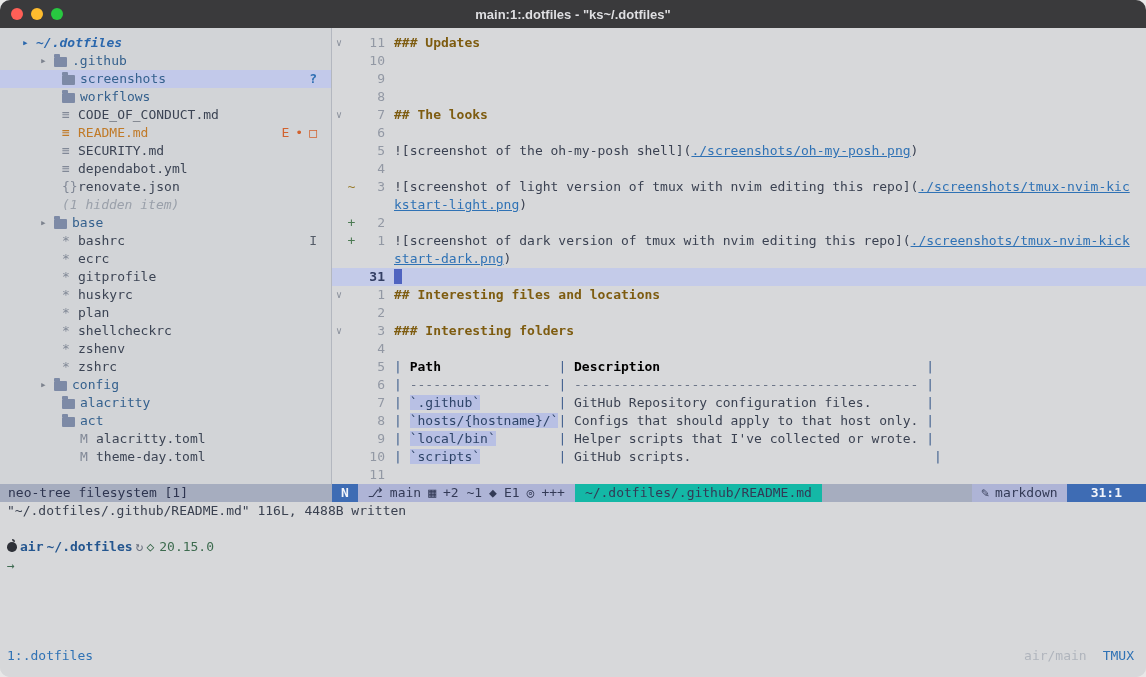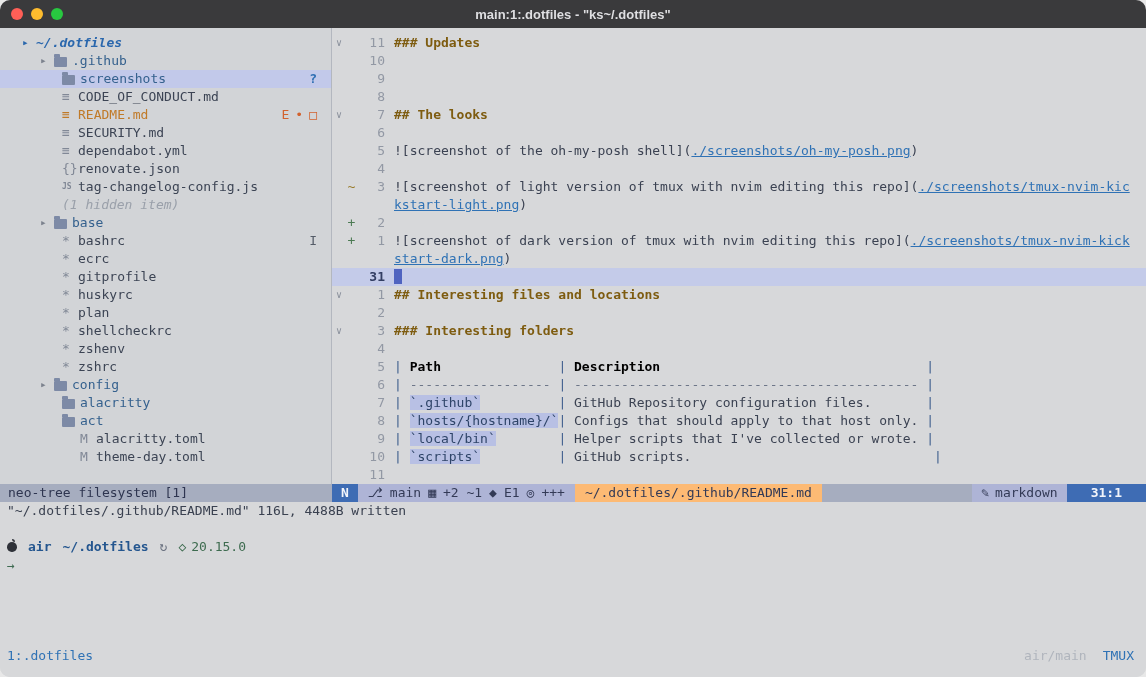--- a/index.html
+++ b/index.html
@@ -67,29 +67,29 @@
   .s-cursor { background:#4f63c0; color:#4f63c0; }
 
   
   .statusline { height:18px; flex:0 0 18px; display:flex; }
   .nt-status { width:332px; flex:0 0 332px; background:#a6adbf; color:#2e3550;
                padding-left:8px; line-height:18px; }
   .lualine { flex:1; display:flex; background:#a6adbf; line-height:18px; overflow:hidden; }
   .seg { display:flex; align-items:center; }
   .seg.mode { background:#3e6cb4; color:#f2f4fa; font-weight:bold; padding:0 9px; }
   .seg.git { background:#aeb4d6; color:#333a56; padding:0 10px; gap:7px; }
-  .seg.file { background:#fdba74; color:#333a56; padding:0 10px; }
+  .seg.file { background:#14b8a6; color:#333a56; padding:0 10px; }
   .seg.ft { background:#aeb4d6; color:#333a56; padding:0 9px; gap:6px; }
   .seg.pos { background:#3e6cb4; color:#f2f4fa; font-weight:bold; padding:0 24px; }
   .flex-sp { flex:1; }
 
   
   .msgline { height:18px; flex:0 0 18px; line-height:18px; padding-left:7px; color:#3a4150; }
   .shell { margin-top:18px; padding-left:7px; }
-  .promptline { height:18px; line-height:18px; display:flex; align-items:center; gap:11px; }
+  .promptline { height:18px; line-height:18px; display:flex; align-items:center; gap:3px; }
   .apple { width:10px; height:10px; border-radius:50% 50% 47% 47%; background:#2e3138;
            position:relative; flex:0 0 10px; }
   .apple::before { content:""; position:absolute; top:-3px; left:5px; width:3px; height:3px;
                    background:#2e3138; border-radius:0 100% 0 100%; }
   .phost, .ppath { color:#24568f; font-weight:bold; }
   .psync { color:#6b7280; }
   .pnode { color:#3d6b4f; display:flex; gap:5px; }
   .arrowline { height:18px; line-height:18px; color:#3f6b52; margin-top:1px; }
 
   
@@ -131,20 +131,25 @@
           <span class="tlabel dir">.github</span>
         </div>
 
         <div class="trow sel">
           <span class="tind i2"></span>
           <span class="fico"></span>
           <span class="tlabel dir">screenshots</span>
           <span class="tbadges"><span class="qbadge">?</span></span>
         </div>
 
+        <div class="trow">
+          <span class="tind i2"></span>
+          <span class="fico"></span>
+          <span class="tlabel dir">workflows</span>
+        </div>
 
         <div class="trow">
           <span class="tind i2"></span>
           <span class="tic">≡</span>
           <span class="tlabel file">CODE_OF_CONDUCT.md</span>
         </div>
 
         <div class="trow">
           <span class="tind i2"></span>
           <span class="tic orange">≡</span>
@@ -167,25 +172,20 @@
           <span class="tic">≡</span>
           <span class="tlabel file">dependabot.yml</span>
         </div>
 
         <div class="trow">
           <span class="tind i2"></span>
           <span class="tic">{}</span>
           <span class="tlabel file">renovate.json</span>
         </div>
 
-        <div class="trow">
-          <span class="tind i2"></span>
-          <span class="tic jsic">JS</span>
-          <span class="tlabel file">tag-changelog-config.js</span>
-        </div>
 
         <div class="trow">
           <span class="tind i2"></span>
           <span class="tlabel hidden">(1 hidden item)</span>
         </div>
 
         <div class="trow">
           <span class="tind i1"></span>
           <span class="tarr">▸</span>
           <span class="fico"></span>

